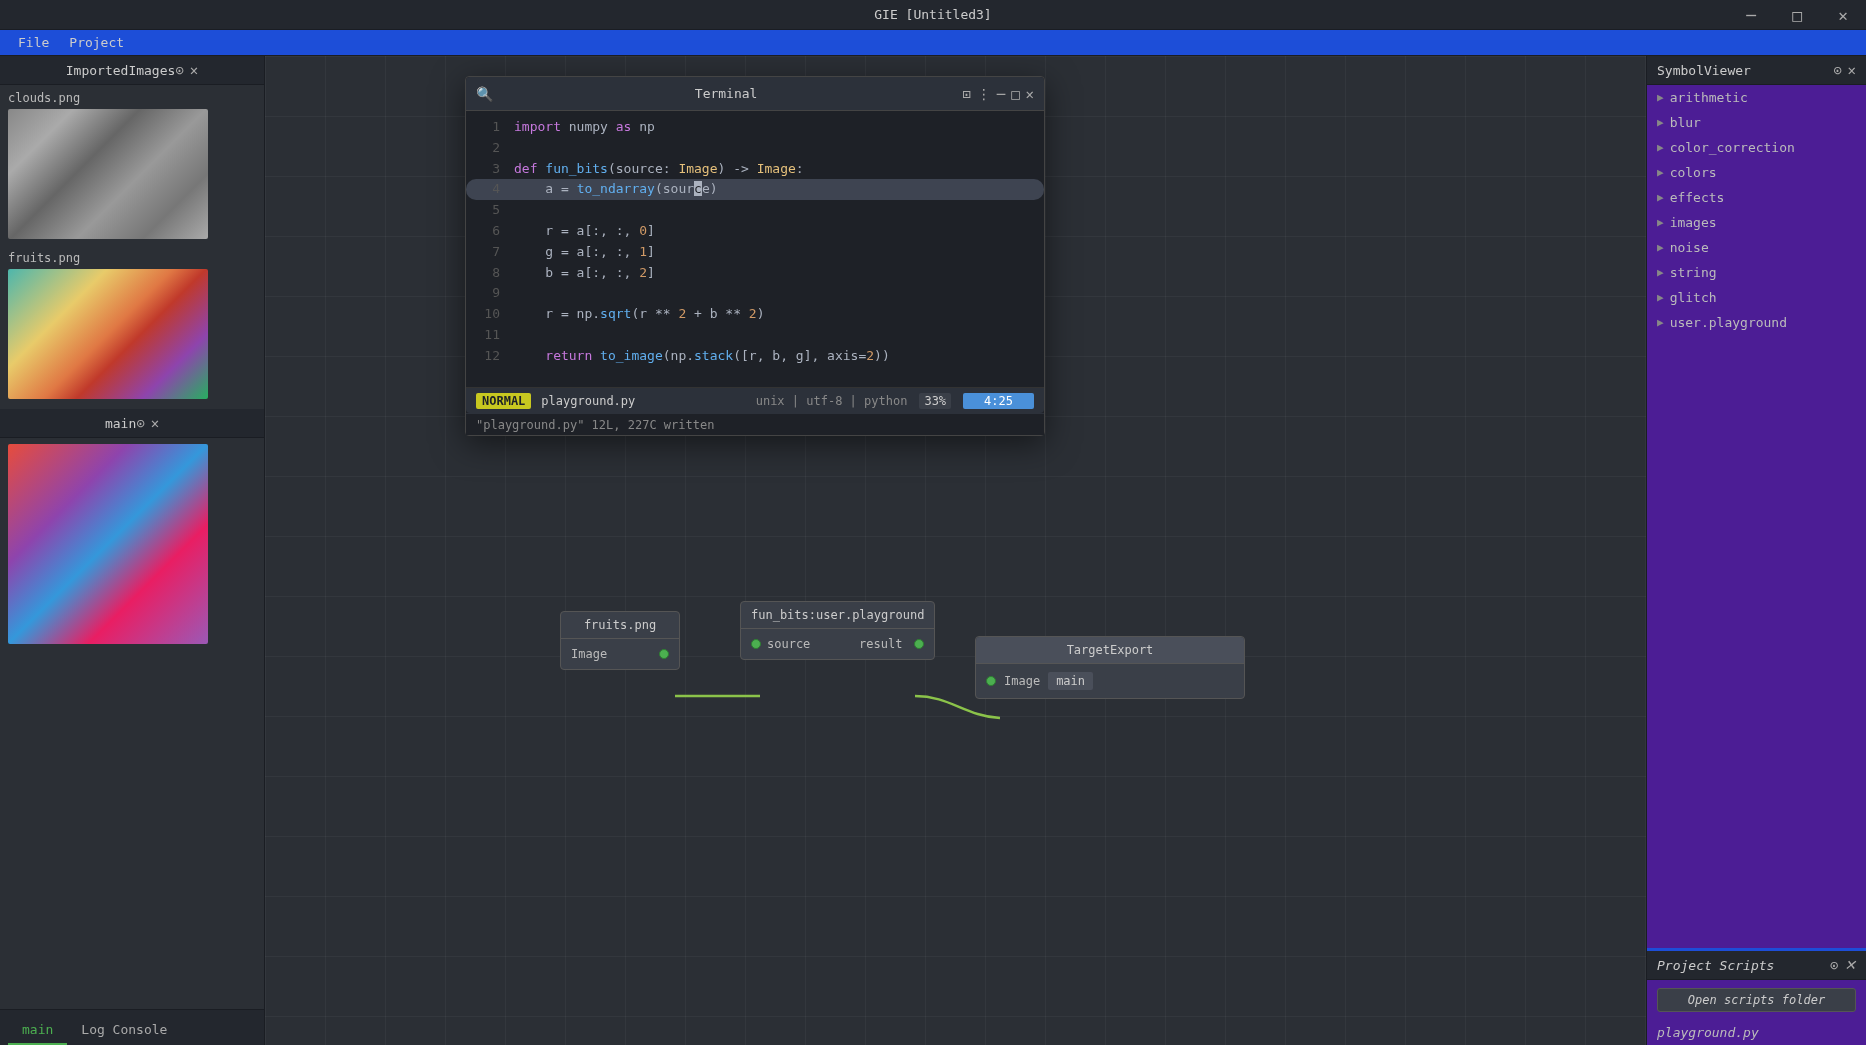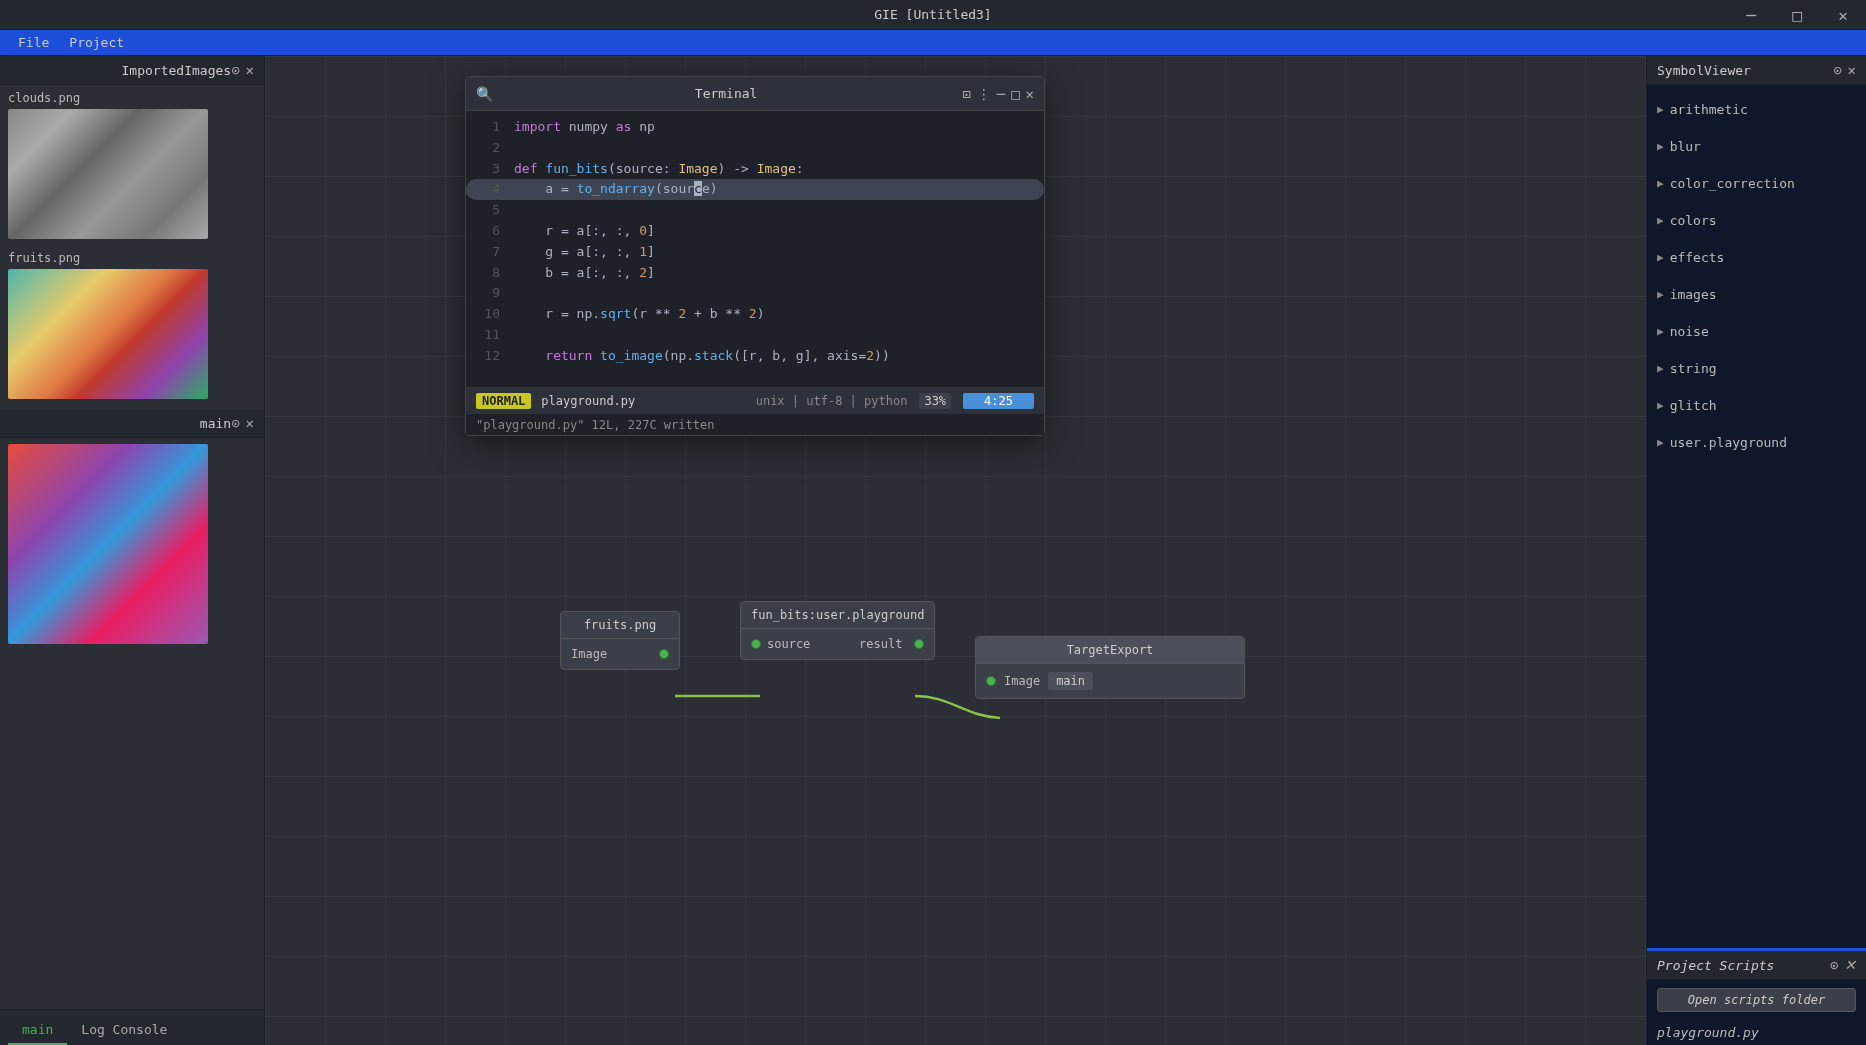--- a/index.html
+++ b/index.html
@@ -74,21 +74,21 @@
       min-width: 265px;
       background: #2b2f35;
       border-right: 1px solid #1a1d23;
       display: flex;
       flex-direction: column;
     }
 
     .panel-header {
       display: flex;
       align-items: center;
-      justify-content: flex-end;
+      justify-content: center;
       padding: 6px 10px;
       background: #23272e;
       border-bottom: 1px solid #1a1d23;
       font-size: 13px;
       color: #ccc;
     }
     .panel-header-icons {
       display: flex;
       gap: 6px;
       align-items: center;
@@ -351,25 +351,24 @@
       padding: 0 10px;
       font-size: 12px;
       color: #888;
       border-top: 1px solid #2c313a;
     }
 
     
     #right-panel {
       width: 220px;
       min-width: 220px;
-      background: #0f172a;
+      background: #4c1d95;
       border-left: 1px solid #1a1d23;
       display: flex;
       flex-direction: column;
-      gap: 12px;
     }
 
     .right-panel-header {
       display: flex;
       align-items: center;
       justify-content: space-between;
       padding: 6px 10px;
       background: #23272e;
       border-bottom: 1px solid #1a1d23;
       font-size: 13px;

